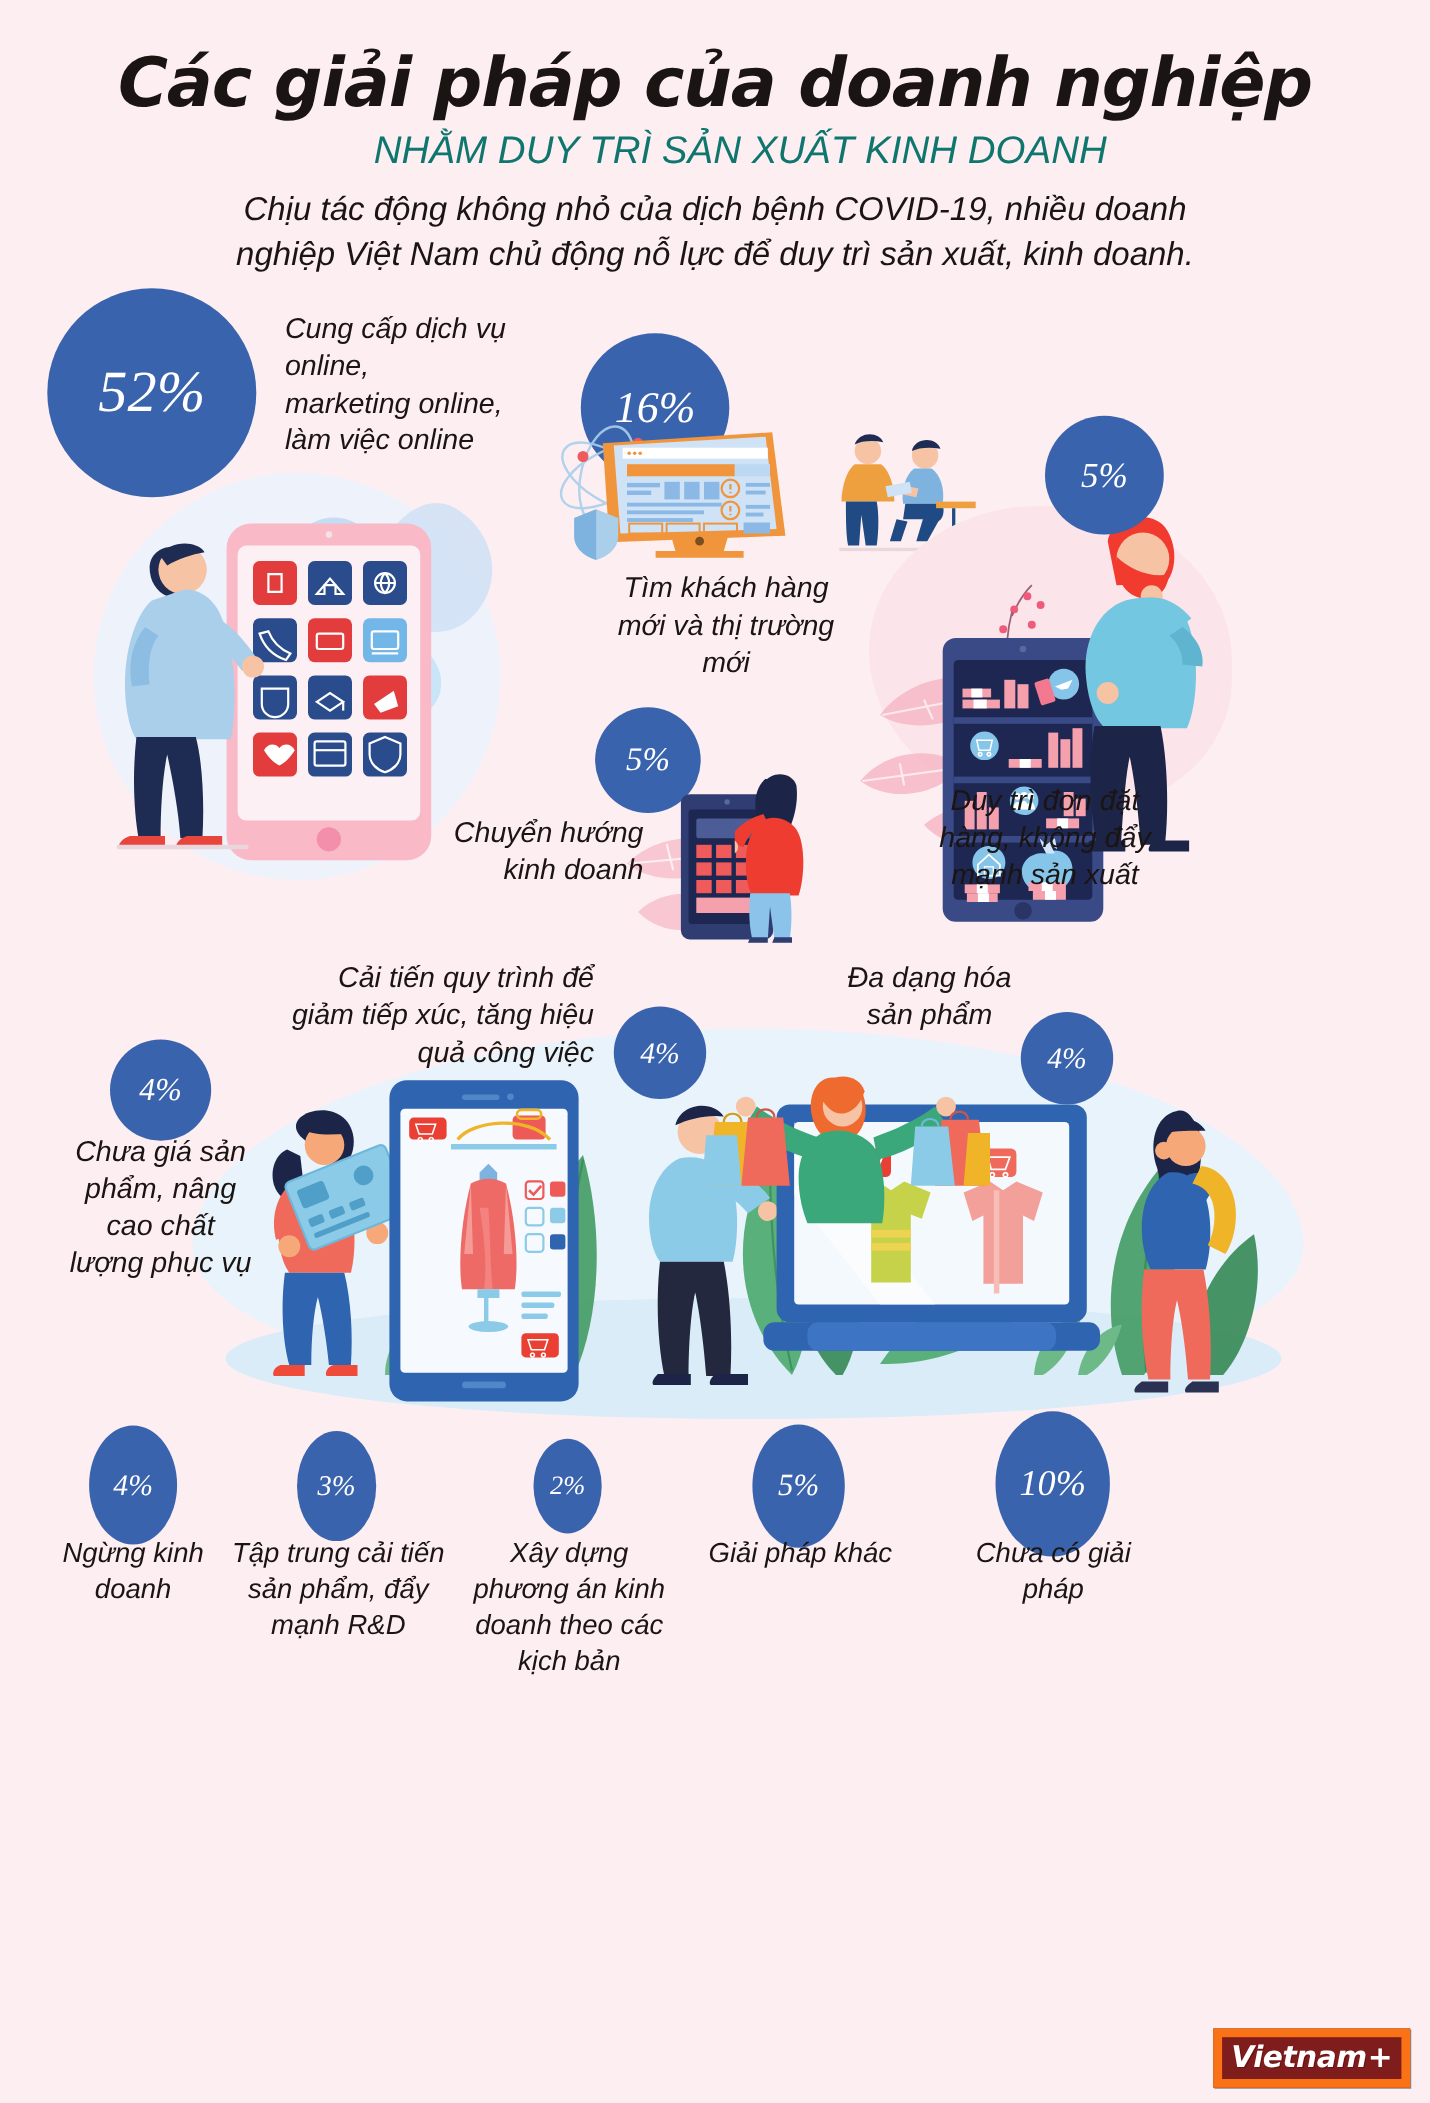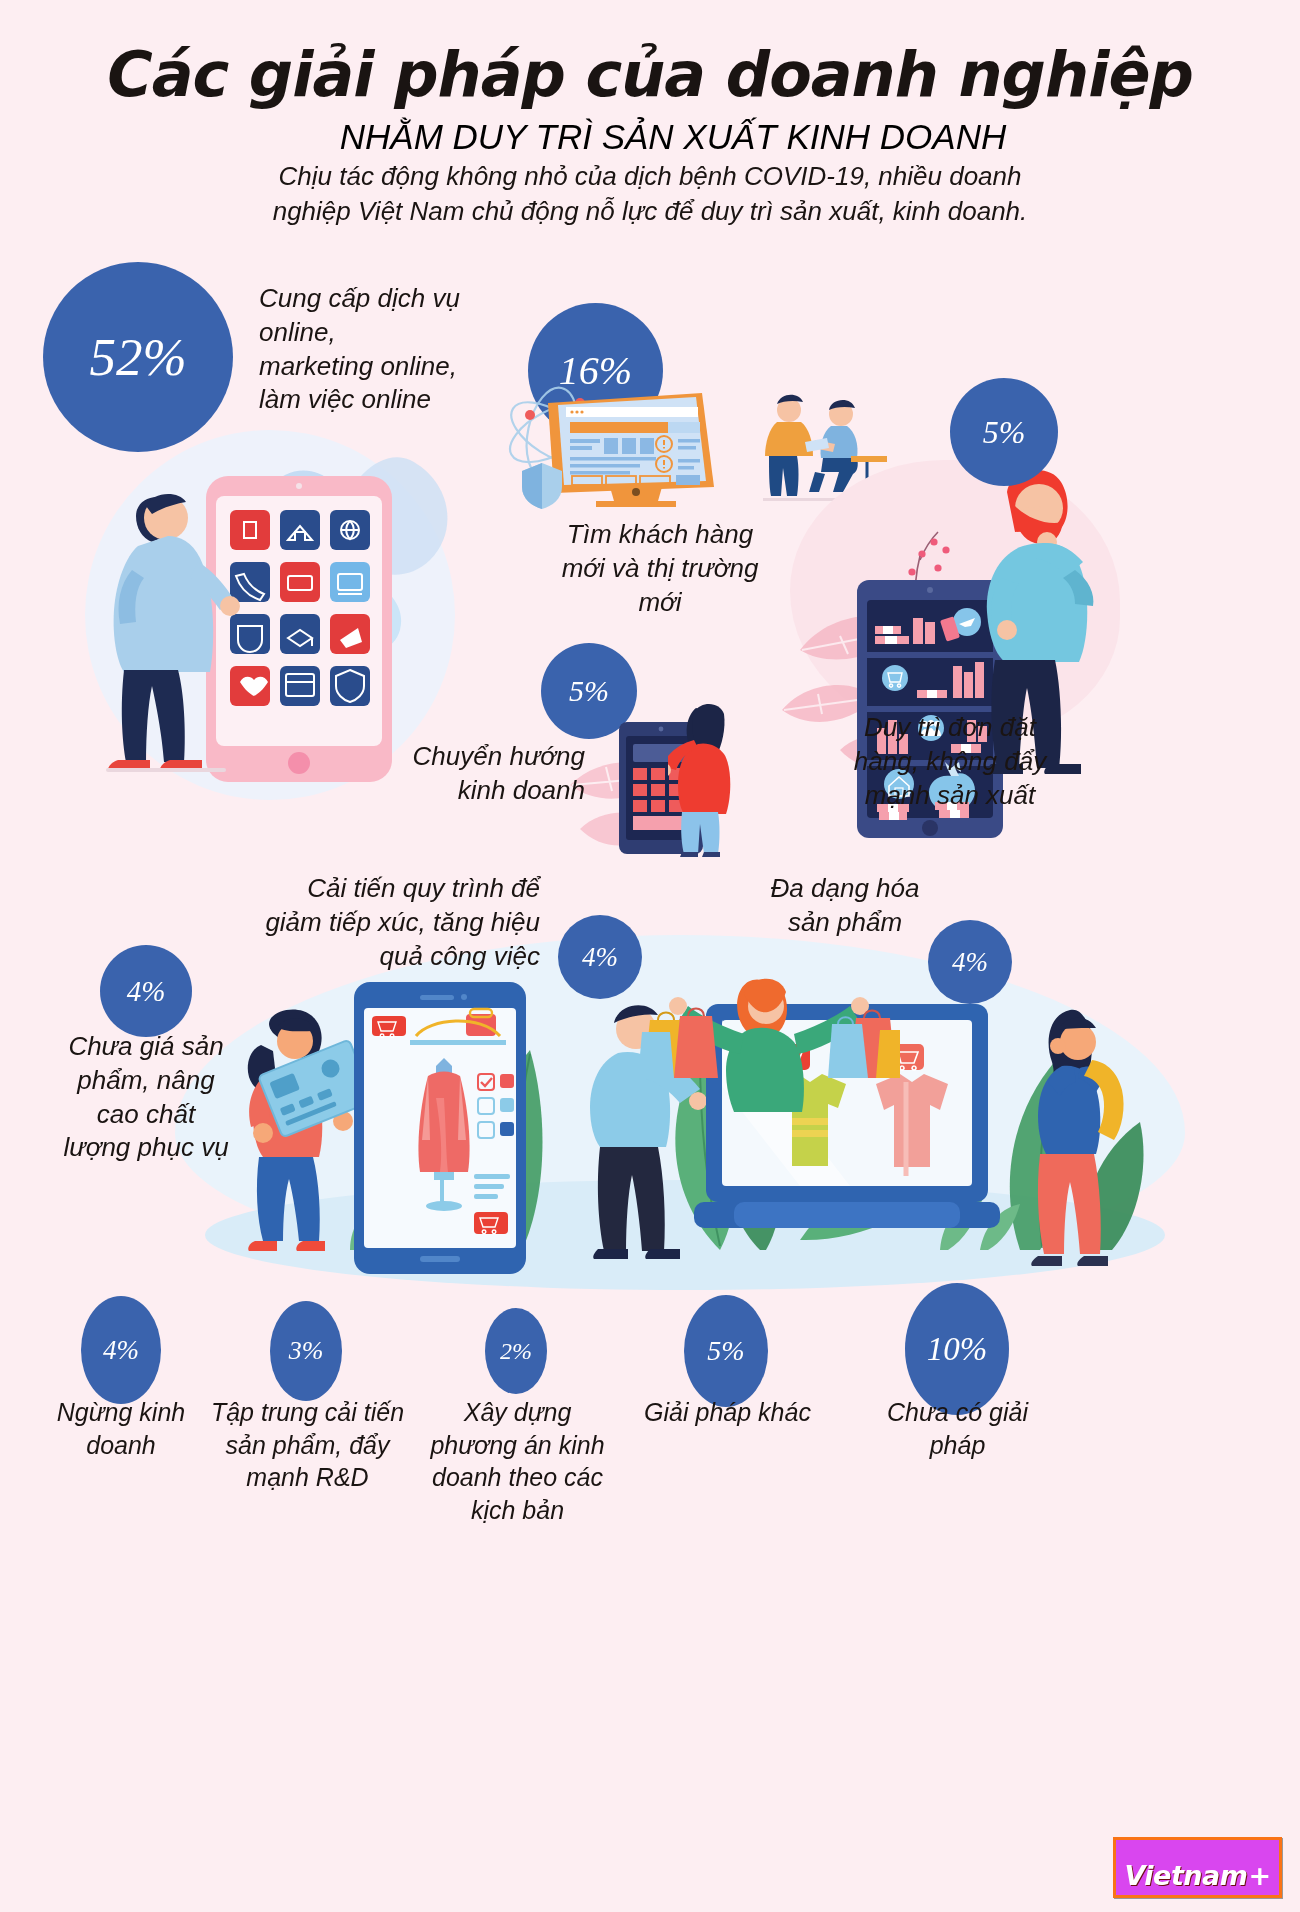--- a/index.html
+++ b/index.html
@@ -22,31 +22,31 @@
     font-size:62px;
     letter-spacing:-1px;
     color:#1a1412;
     margin-top:42px;
     line-height:1.05;
   }
   .subtitle{
     font-family:"Liberation Sans", sans-serif;
     font-size:35px;
     letter-spacing:0px;
-    color:#000000;
+    color:#0f766e;
     margin-top:10px;
     font-weight:400;
     padding-left:46px;
   }
   .lede{
     font-family:"Liberation Sans", sans-serif;
-    font-size:26px;
+    font-size:30px;
     line-height:1.35;
     color:#1a1412;
-    margin-top:2px;
+    margin-top:14px;
   }
 
   
   .bubble{
     position:absolute;
     background:#3a63ad;
     border-radius:50%;
     color:#ffffff;
     font-family:"Liberation Serif", serif;
     display:flex;align-items:center;justify-content:center;
@@ -63,23 +63,23 @@
   .lbl.l{text-align:left;}
 
   
   .blob{position:absolute;border-radius:50%;}
   svg{display:block;}
   .art{position:absolute;}
 
   
   .logo{
     position:absolute;right:18px;bottom:14px;
-    background:#d946ef;
-    border:3px solid #f97316;
-    padding:20px 8px 4px 8px;
+    background:#7f1d1d;
+    border:8px solid #f97316;
+    padding:3px 8px 4px 8px;
     display:flex;align-items:center;
     box-shadow:1px 1px 0 #999;
   }
   .logo-text{
     font-family:"DejaVu Sans", sans-serif;
     font-weight:bold;font-size:27px;color:#fff;
     letter-spacing:-0.5px;
     text-shadow:1px 1px 0 #6b0f12;
   }
   .logo-plus{

